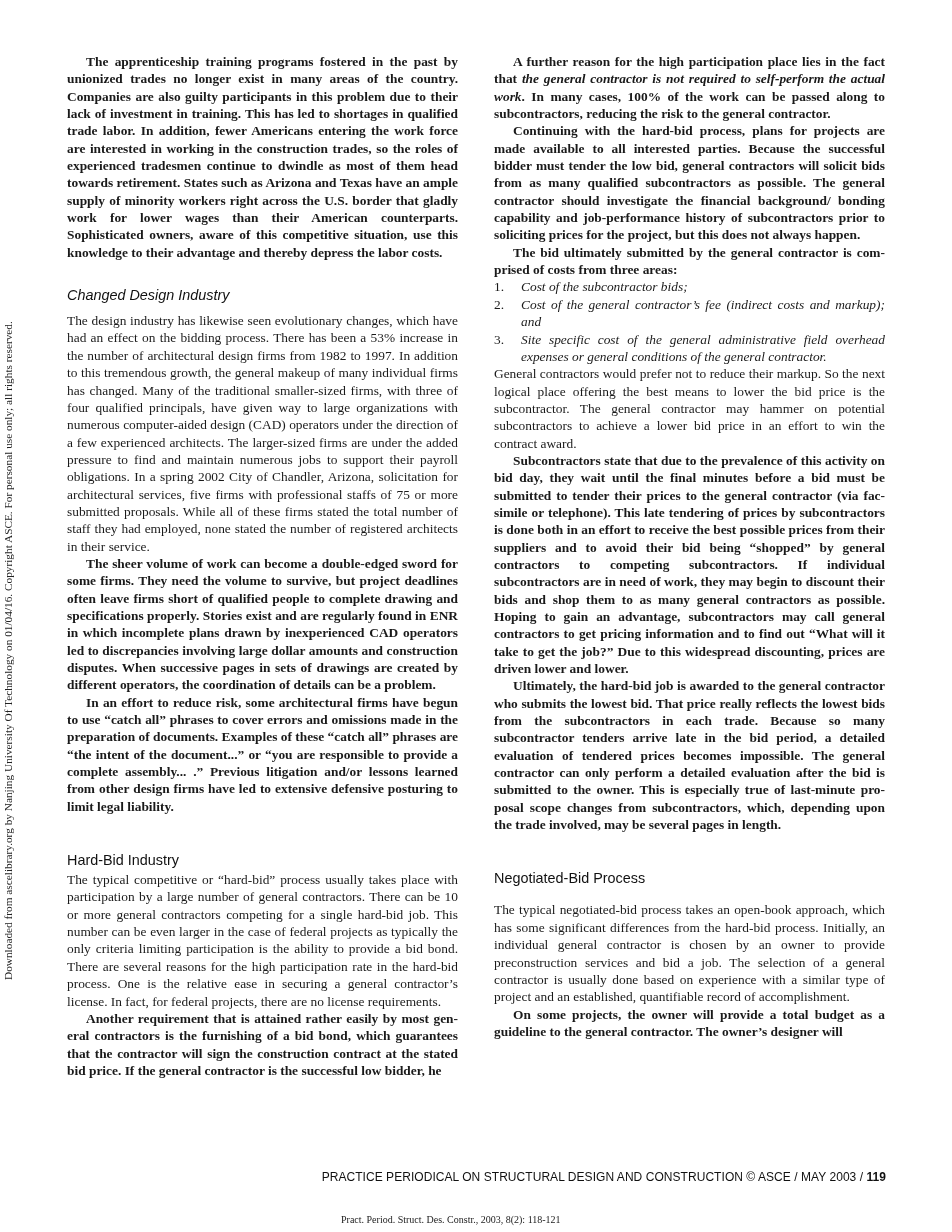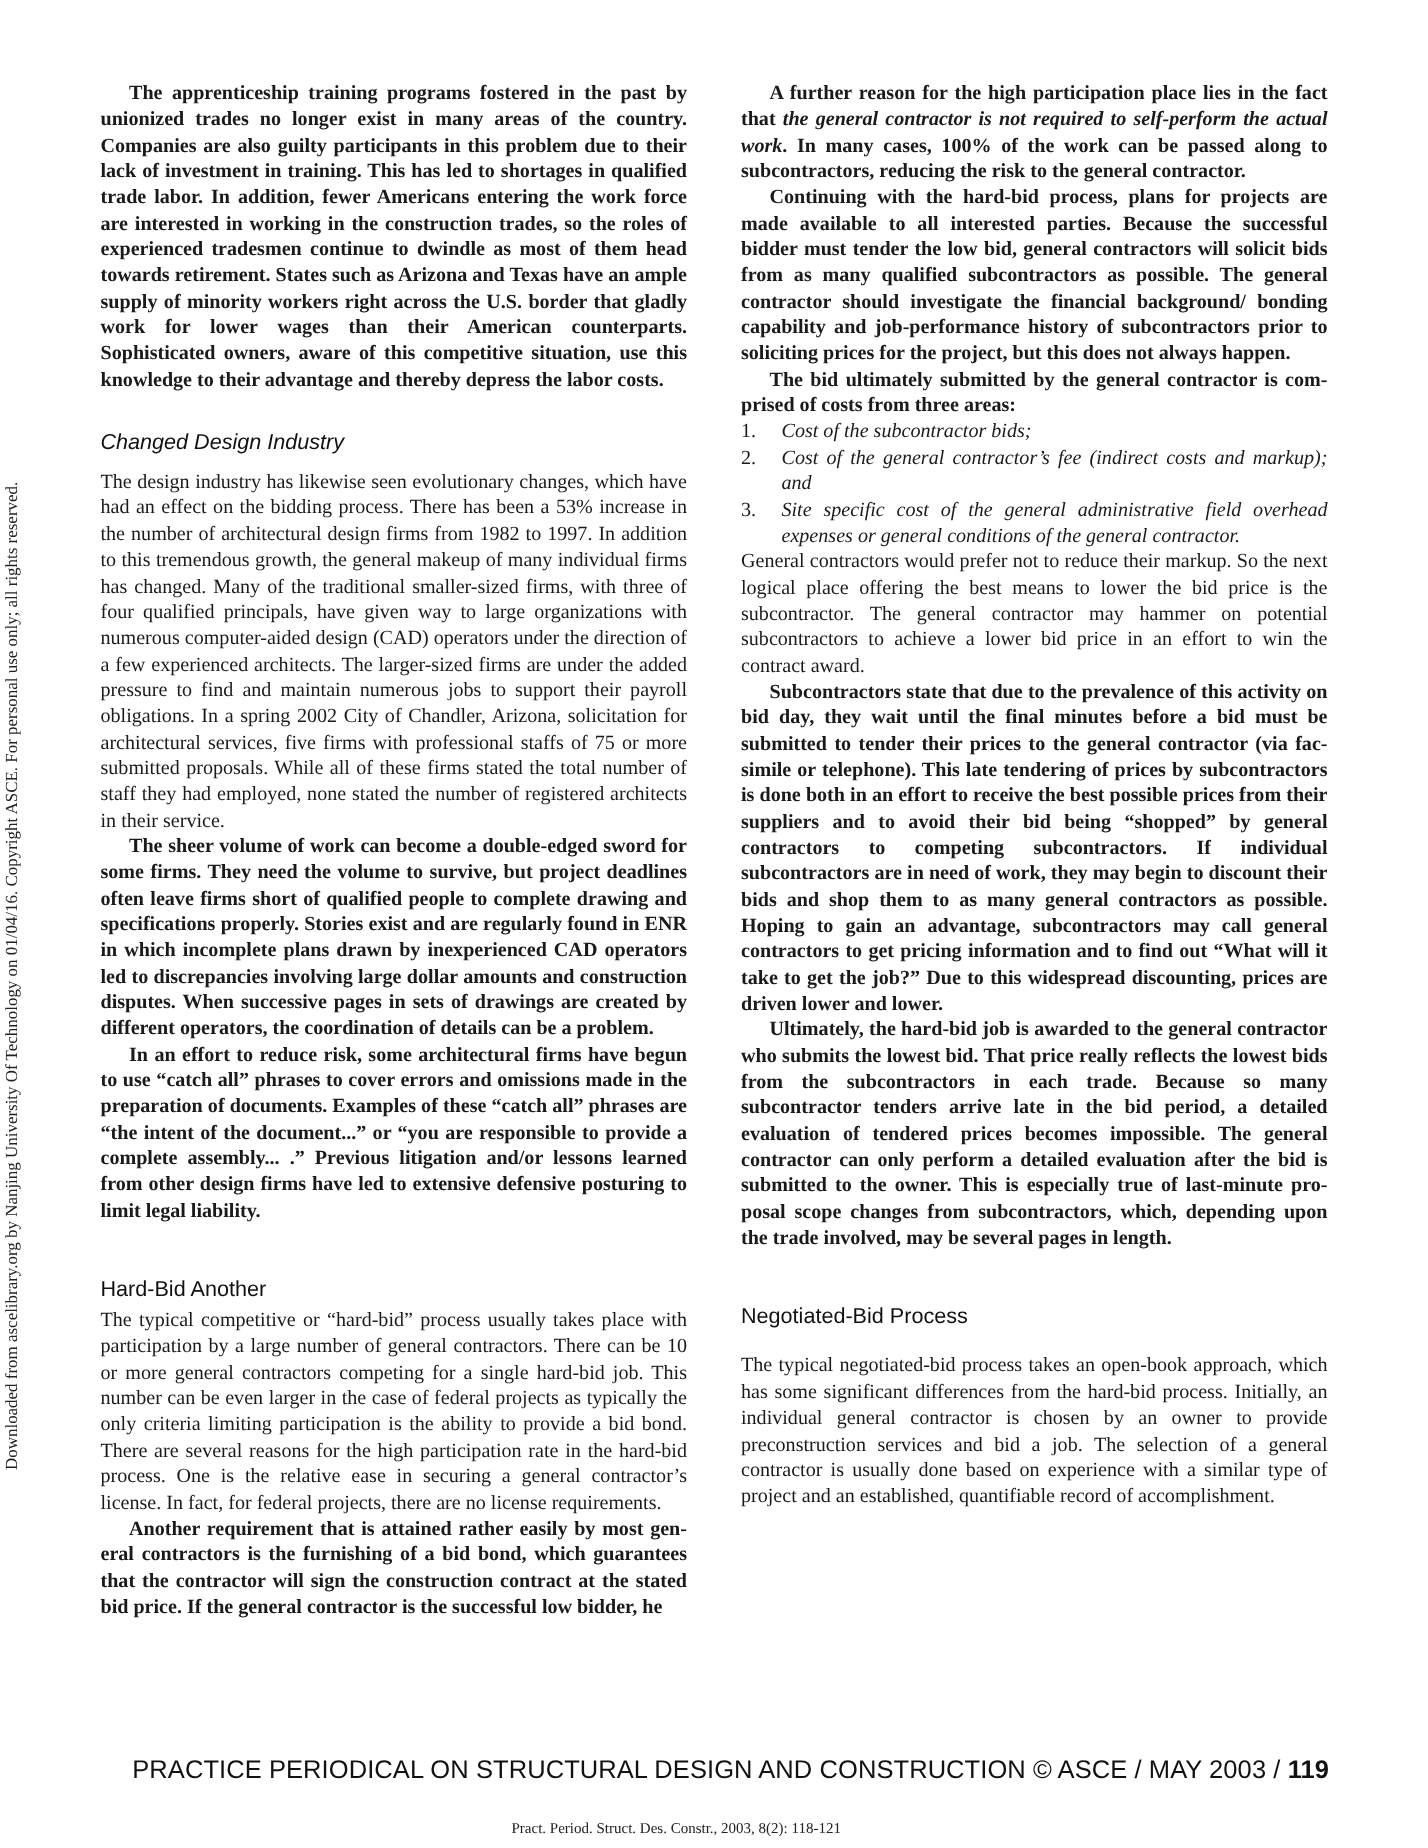--- a/index.html
+++ b/index.html
@@ -51,21 +51,21 @@
       display: flex;
       text-align: justify;
     }
     ol.costs li .num { width: 27px; flex: 0 0 27px; }
     ol.costs li .txt { flex: 1; text-align: justify; font-style: italic; }
     .footer {
       position: absolute;
       right: 66px;
       top: 1170px;
       font-family: "Liberation Sans", "DejaVu Sans", sans-serif;
-      font-size: 17px;
+      font-size: 12px;
       letter-spacing: 0.05px;
       color: #111;
       white-space: nowrap;
     }
     .footer b { font-weight: bold; }
     .citation {
       position: absolute;
       left: 341px;
       top: 1214px;
       font-size: 10px;
@@ -79,21 +79,21 @@
 <body>
 
 <div class="watermark">Downloaded from ascelibrary.org by Nanjing University Of Technology on 01/04/16. Copyright ASCE. For personal use only; all rights reserved.</div>
 
 <div class="col col-left">
   <p class="indent">The apprenticeship training programs fostered in the past by unionized trades no longer exist in many areas of the country. Companies are also guilty participants in this problem due to their lack of investment in training. This has led to shortages in quali­fied trade labor. In addition, fewer Americans entering the work force are interested in working in the construction trades, so the roles of experienced tradesmen continue to dwindle as most of them head towards retirement. States such as Arizona and Texas have an ample supply of minority workers right across the U.S. border that gladly work for lower wages than their American counterparts. Sophisticated owners, aware of this competitive situation, use this knowledge to their advantage and thereby de­press the labor costs.</p>
   <h2 class="italic h-changed">Changed Design Industry</h2>
   <p>The design industry has likewise seen evolutionary changes, which have had an effect on the bidding process. There has been a 53% increase in the number of architectural design firms from 1982 to 1997. In addition to this tremendous growth, the general makeup of many individual firms has changed. Many of the tra­ditional smaller-sized firms, with three of four qualified princi­pals, have given way to large organizations with numerous computer-aided design (CAD) operators under the direction of a few experienced architects. The larger-sized firms are under the added pressure to find and maintain numerous jobs to support their payroll obligations. In a spring 2002 City of Chandler, Ari­zona, solicitation for architectural services, five firms with profes­sional staffs of 75 or more submitted proposals. While all of these firms stated the total number of staff they had employed, none stated the number of registered architects in their service.</p>
   <p class="indent">The sheer volume of work can become a double-edged sword for some firms. They need the volume to survive, but project deadlines often leave firms short of qualified people to complete drawing and specifications properly. Stories exist and are regu­larly found in ENR in which incomplete plans drawn by inexpe­rienced CAD operators led to discrepancies involving large dollar amounts and construction disputes. When successive pages in sets of drawings are created by different operators, the coordination of details can be a problem.</p>
   <p class="indent">In an effort to reduce risk, some architectural firms have begun to use “catch all” phrases to cover errors and omissions made in the preparation of documents. Examples of these “catch all” phrases are “the intent of the document...” or “you are respon­sible to provide a complete assembly... .” Previous litigation and/or lessons learned from other design firms have led to exten­sive defensive posturing to limit legal liability.</p>
-  <h2 class="h-hardbid">Hard-Bid Another</h2>
+  <h2 class="h-hardbid">Hard-Bid Industry</h2>
   <p>The typical competitive or “hard-bid” process usually takes place with participation by a large number of general contractors. There can be 10 or more general contractors competing for a single hard-bid job. This number can be even larger in the case of fed­eral projects as typically the only criteria limiting participation is the ability to provide a bid bond. There are several reasons for the high participation rate in the hard-bid process. One is the relative ease in securing a general contractor’s license. In fact, for federal projects, there are no license requirements.</p>
   <p class="indent">Another requirement that is attained rather easily by most gen­eral contractors is the furnishing of a bid bond, which guarantees that the contractor will sign the construction contract at the stated bid price. If the general contractor is the successful low bidder, he</p>
 </div>
 
 <div class="col col-right">
   <p class="indent"><span>A further reason for the high participation place lies in the fact that </span><em>the general contractor is not required to self-perform the actual work</em><span>. In many cases, 100% of the work can be passed along to subcontractors, reducing the risk to the general contrac­tor.</span></p>
   <p class="indent">Continuing with the hard-bid process, plans for projects are made available to all interested parties. Because the successful bidder must tender the low bid, general contractors will solicit bids from as many qualified subcontractors as possible. The gen­eral contractor should investigate the financial background/ bonding capability and job-performance history of subcontractors prior to soliciting prices for the project, but this does not always happen.</p>
   <p class="indent">The bid ultimately submitted by the general contractor is com­prised of costs from three areas:</p>
   <ol class="costs">
     <li>
@@ -107,17 +107,18 @@
     <li>
         <span class="num">3.</span>
         <span class="txt">Site specific cost of the general administrative field overhead expenses or general conditions of the general contractor.</span>
       </li>
   </ol>
   <p>General contractors would prefer not to reduce their markup. So the next logical place offering the best means to lower the bid price is the subcontractor. The general contractor may hammer on potential subcontractors to achieve a lower bid price in an effort to win the contract award.</p>
   <p class="indent">Subcontractors state that due to the prevalence of this activity on bid day, they wait until the final minutes before a bid must be submitted to tender their prices to the general contractor (via fac­simile or telephone). This late tendering of prices by subcontrac­tors is done both in an effort to receive the best possible prices from their suppliers and to avoid their bid being “shopped” by general contractors to competing subcontractors. If individual subcontractors are in need of work, they may begin to discount their bids and shop them to as many general contractors as pos­sible. Hoping to gain an advantage, subcontractors may call gen­eral contractors to get pricing information and to find out “What will it take to get the job?” Due to this widespread discounting, prices are driven lower and lower.</p>
   <p class="indent">Ultimately, the hard-bid job is awarded to the general contrac­tor who submits the lowest bid. That price really reflects the low­est bids from the subcontractors in each trade. Because so many subcontractor tenders arrive late in the bid period, a detailed evaluation of tendered prices becomes impossible. The general contractor can only perform a detailed evaluation after the bid is submitted to the owner. This is especially true of last-minute pro­posal scope changes from subcontractors, which, depending upon the trade involved, may be several pages in length.</p>
   <h2 class="h-negot">Negotiated-Bid Process</h2>
   <p>The typical negotiated-bid process takes an open-book approach, which has some significant differences from the hard-bid process. Initially, an individual general contractor is chosen by an owner to provide preconstruction services and bid a job. The selection of a general contractor is usually done based on experience with a similar type of project and an established, quantifiable record of accomplishment.</p>
+  <p class="indent">On some projects, the owner will provide a total budget as a guideline to the general contractor. The owner’s designer will</p>
 </div>
 
 <div class="footer"><span>PRACTICE PERIODICAL ON STRUCTURAL DESIGN AND CONSTRUCTION © ASCE / MAY 2003 / </span><b>119</b></div>
 
 <div class="citation">Pract. Period. Struct. Des. Constr., 2003, 8(2): 118-121</div>
 
 </body></html>

